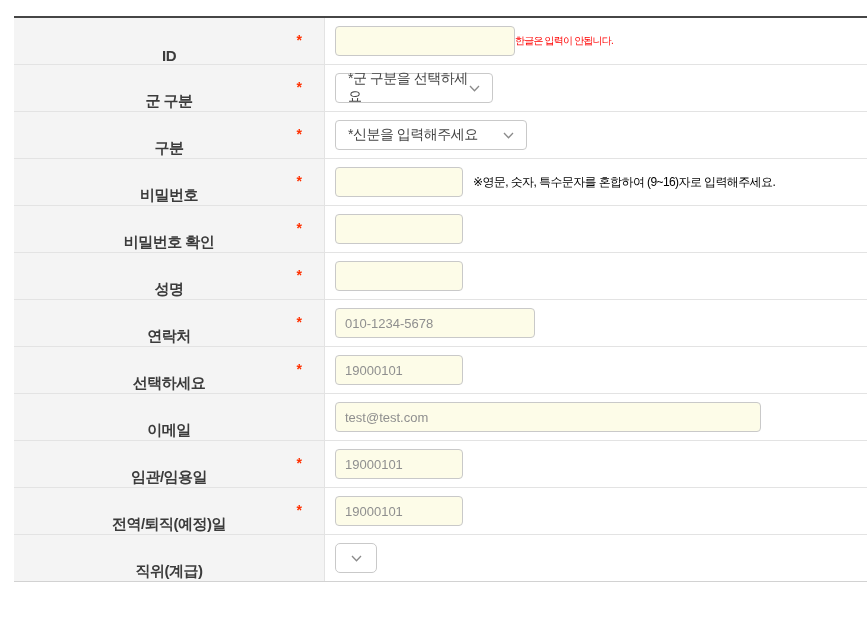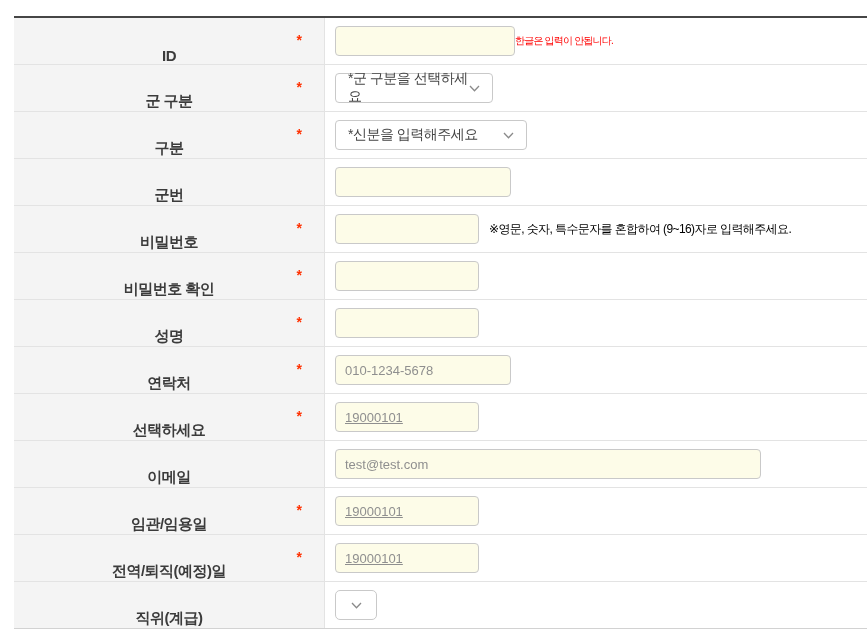--- a/index.html
+++ b/index.html
@@ -77,25 +77,25 @@
     color: #444444;
     letter-spacing: -0.5px;
     cursor: pointer;
   }
   .sel-mini {
     justify-content: center;
     padding: 0;
     border-radius: 5px;
   }
   .chevron { display: inline-flex; align-items: center; }
-  .w120 { width: 144px; text-decoration: underline; }
+  .w120 { width: 128px; }
   .w158 { width: 158px; }
   .w180 { width: 180px; }
   .w192 { width: 192px; }
-  .w200 { width: 176px; }
+  .w200 { width: 200px; }
   .w500 { width: 426px; }
   .w42  { width: 42px;  }
   .error-msg {
     margin-left: 0;
     font-size: 10px;
     color: #ff0000;
     letter-spacing: -0.8px;
   }
   .note-msg {
     margin-left: 10px;
@@ -147,28 +147,20 @@
         <span>*신분을 입력해주세요</span>
         <span class="chevron">
           <svg width="11" height="7" viewBox="0 0 11 7">
               <polyline points="1,1 5.5,5.8 10,1" fill="none" stroke="#8a8a8a" stroke-width="1.3"></polyline>
             </svg>
         </span>
       </div>
     </div>
   </div>
 
-  <div class="row">
-    <div class="label-cell">
-      <span class="label-text">군번</span>
-    </div>
-    <div class="value-cell">
-      <input type="text" class="ti w200" value="" style="">
-    </div>
-  </div>
 
   <div class="row">
     <div class="label-cell">
       <span class="label-text">비밀번호</span>
       <span class="req">*</span>
     </div>
     <div class="value-cell">
       <input type="password" class="ti w120" value="" style="">
       <span class="note-msg">※영문, 숫자, 특수문자를 혼합하여 (9~16)자로 입력해주세요.</span>
     </div>

